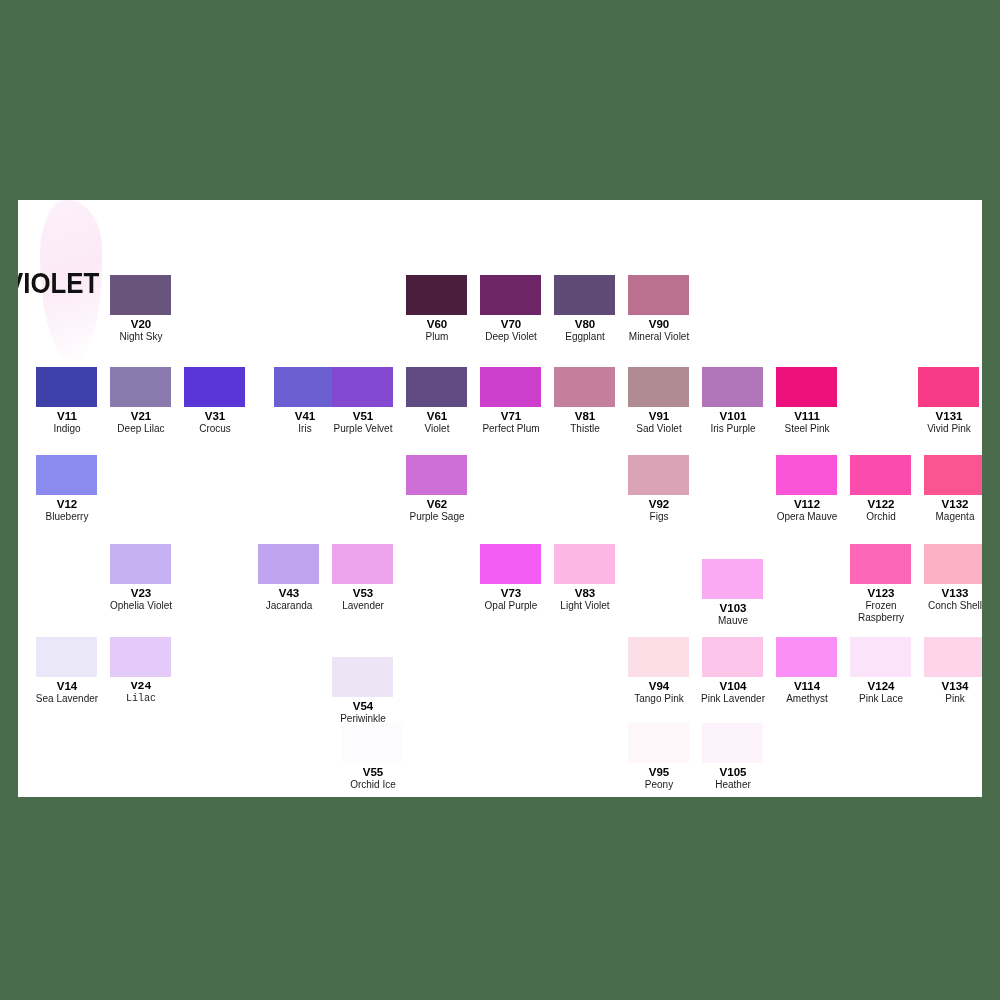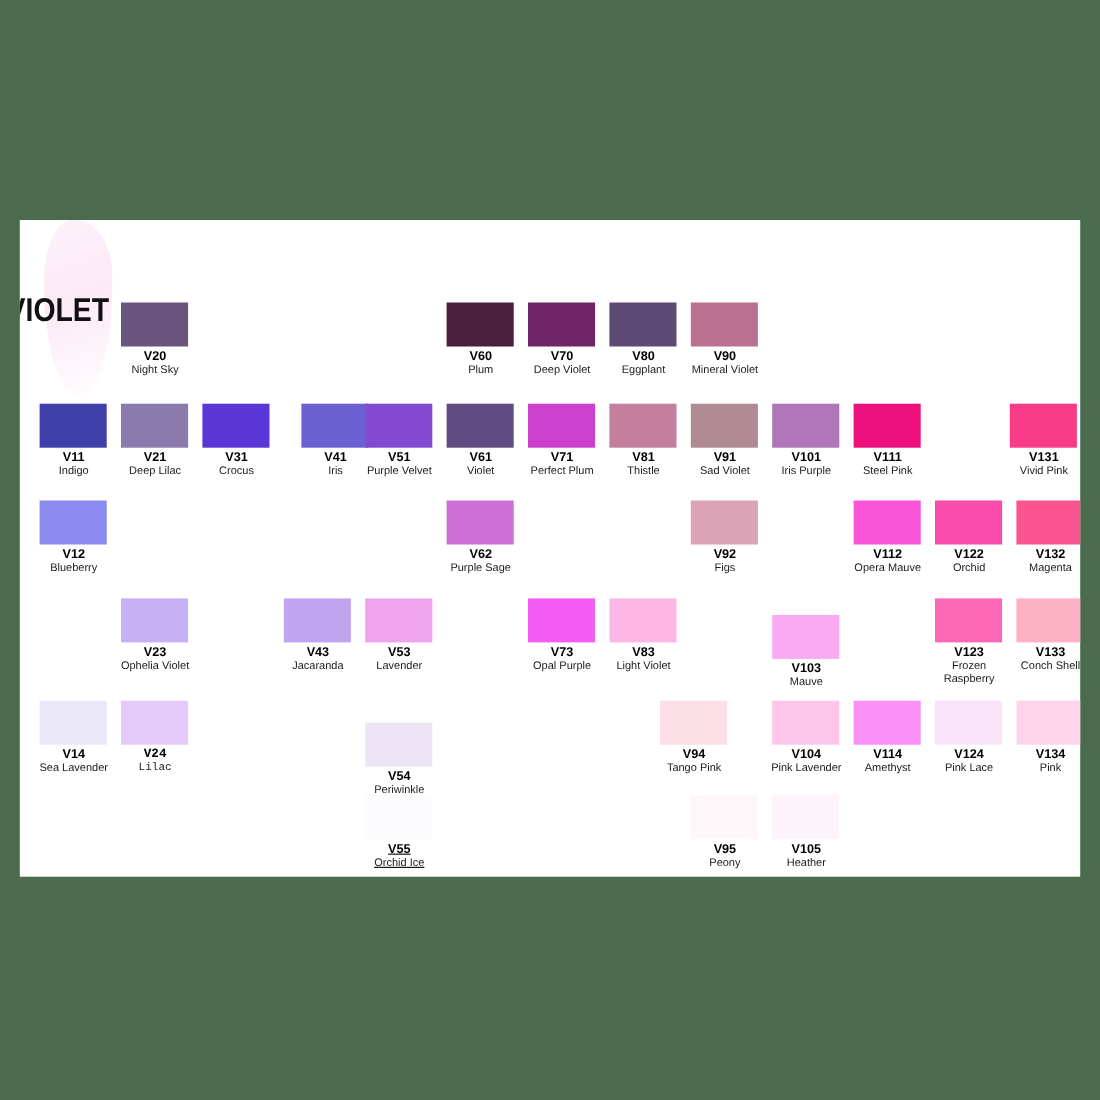--- a/index.html
+++ b/index.html
@@ -314,21 +314,21 @@
           <span class="cname">Lilac</span>
         </div>
       </div>
       <div class="cell" style="left: 314px; top: 437px; margin-top: 20px;">
         <div class="swatch" style="background: rgb(237, 229, 246); width: 61px; height: 40px;"></div>
         <div class="caption">
           <span class="code">V54</span>
           <span class="cname">Periwinkle</span>
         </div>
       </div>
-      <div class="cell" style="left: 582px; top: 437px;">
+      <div class="cell" style="left: 610px; top: 437px;">
         <div class="swatch" style="background: rgb(252, 222, 230); width: 61px; height: 40px;"></div>
         <div class="caption">
           <span class="code">V94</span>
           <span class="cname">Tango Pink</span>
         </div>
       </div>
       <div class="cell" style="left: 684px; top: 437px;">
         <div class="swatch" style="background: rgb(252, 197, 233); width: 61px; height: 40px;"></div>
         <div class="caption">
           <span class="code">V104</span>
@@ -349,21 +349,21 @@
           <span class="cname">Pink Lace</span>
         </div>
       </div>
       <div class="cell" style="left: 906px; top: 437px;">
         <div class="swatch" style="background: rgb(253, 212, 233); width: 61px; height: 40px;"></div>
         <div class="caption">
           <span class="code">V134</span>
           <span class="cname">Pink</span>
         </div>
       </div>
-      <div class="cell" style="left: 314px; top: 523px; text-decoration: underline;">
+      <div class="cell" style="left: 324px; top: 523px;">
         <div class="swatch" style="background: rgb(252, 251, 253); width: 61px; height: 40px;"></div>
         <div class="caption">
           <span class="code">V55</span>
           <span class="cname">Orchid Ice</span>
         </div>
       </div>
       <div class="cell" style="left: 610px; top: 523px;">
         <div class="swatch" style="background: rgb(253, 247, 250); width: 61px; height: 40px;"></div>
         <div class="caption">
           <span class="code">V95</span>

